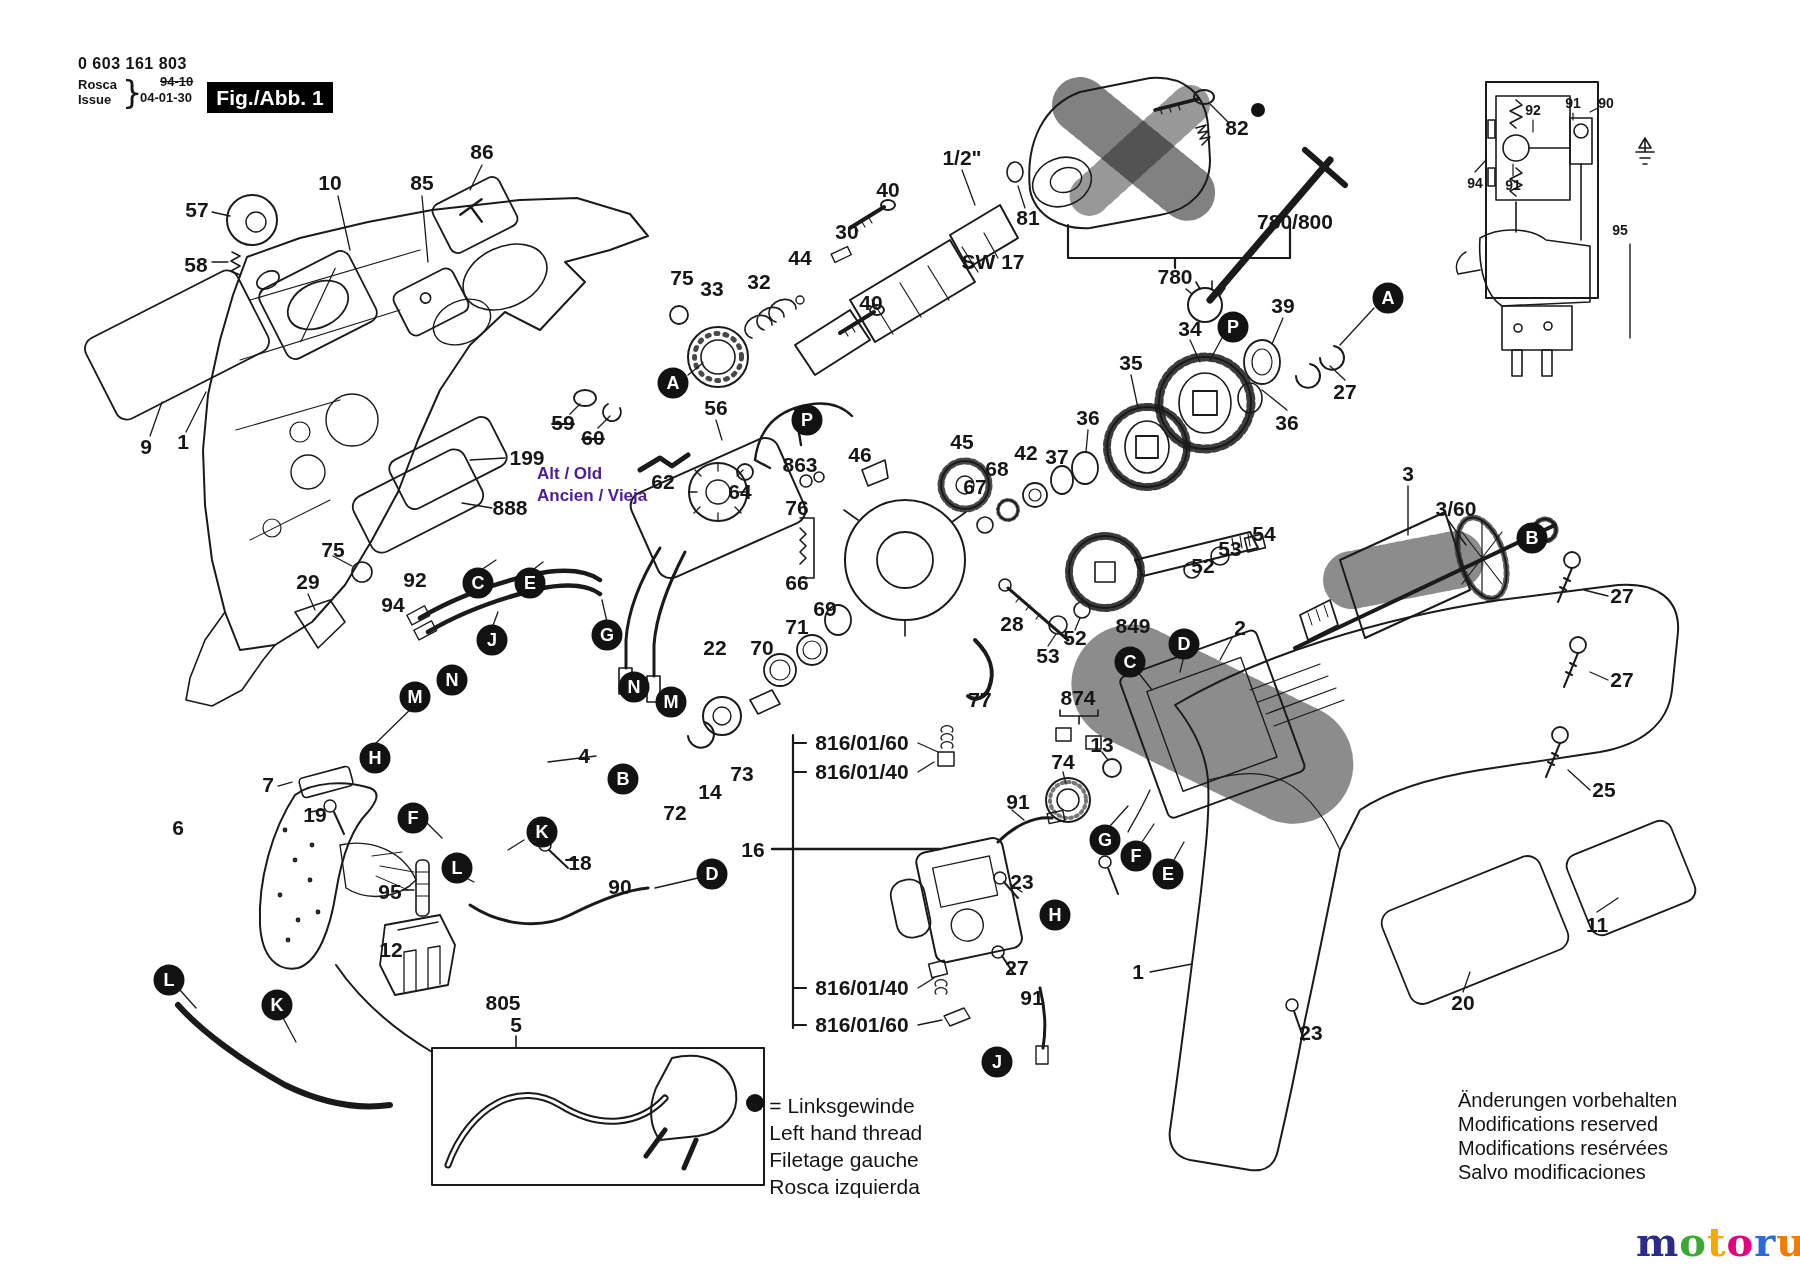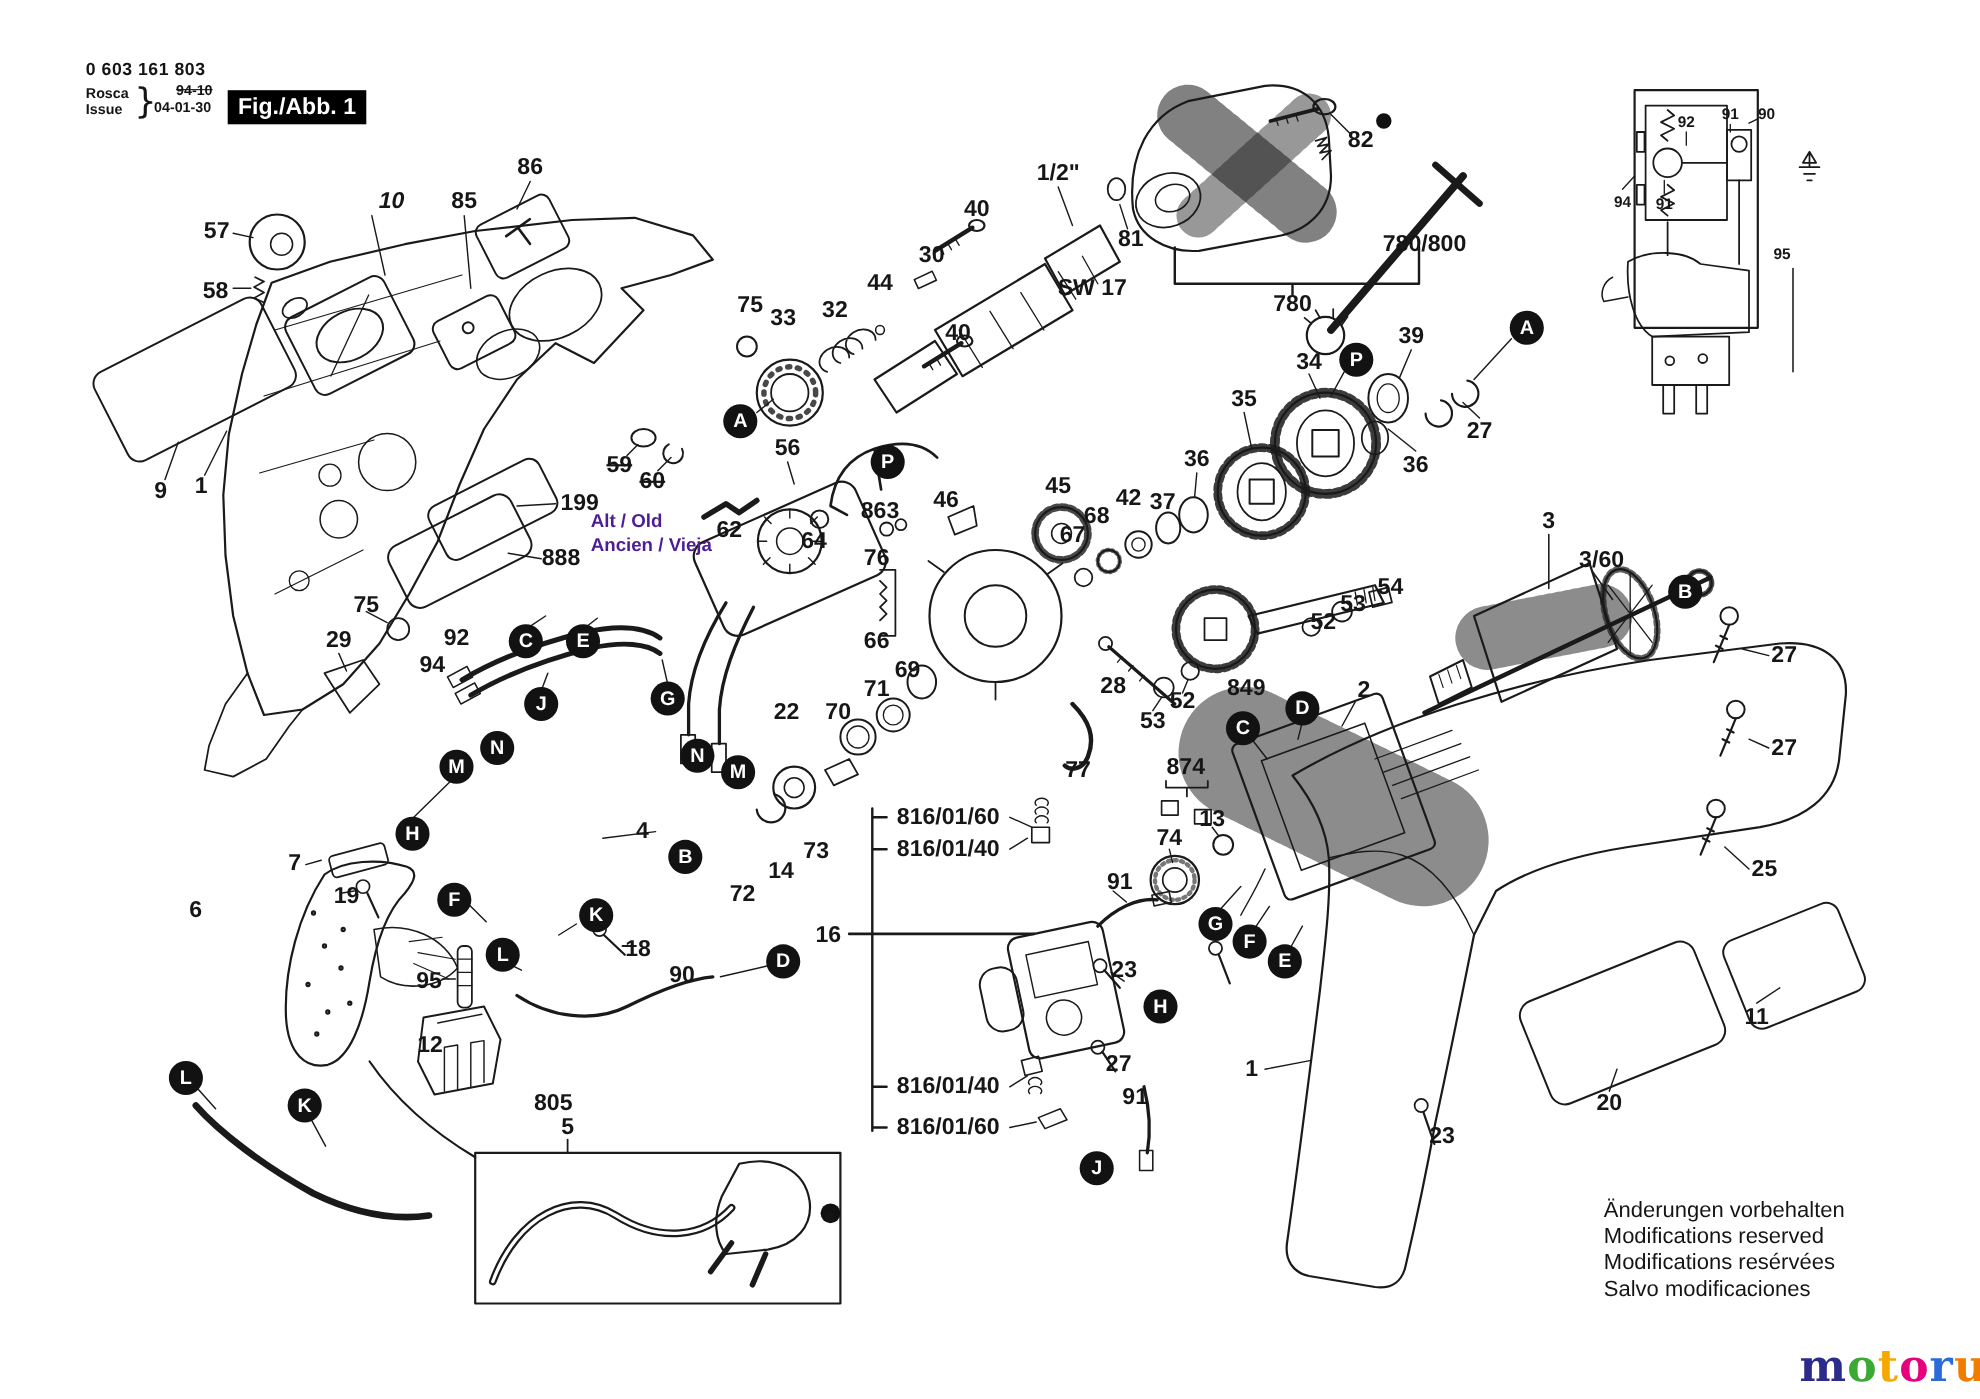--- a/index.html
+++ b/index.html
@@ -363,21 +363,21 @@
       <span class="brace">}</span>
       <span class="val struck" style="top:-3px">94-10</span>
       <span class="val" style="top:13px">04-01-30</span>
     </div>
   </div>
   <div id="fig-box">Fig./Abb. 1</div>
 
   <div class="layer" id="callout-layer">
       <div class="callout" style="left: 197px; top: 210px;">57</div>
       <div class="callout" style="left: 196px; top: 265px;">58</div>
-      <div class="callout" style="left: 356px; top: 183px; font-style: italic;">10</div>
+      <div class="callout" style="left: 330px; top: 183px;">10</div>
       <div class="callout" style="left: 422px; top: 183px;">85</div>
       <div class="callout" style="left: 482px; top: 152px;">86</div>
       <div class="callout" style="left: 146px; top: 447px;">9</div>
       <div class="callout" style="left: 183px; top: 442px;">1</div>
       <div class="callout" style="left: 527px; top: 458px;">199</div>
       <div class="callout" style="left: 510px; top: 508px;">888</div>
       <div class="callout struck" style="left: 563px; top: 423px;">59</div>
       <div class="callout struck" style="left: 593px; top: 438px;">60</div>
       <div class="callout" style="left: 663px; top: 482px;">62</div>
       <div class="callout" style="left: 740px; top: 492px;">64</div>
@@ -497,20 +497,26 @@
       <div class="marker" style="left: 277px; top: 1005px;">K</div>
       <div class="sublabel" style="left: 537px; top: 474px;">Alt / Old</div>
       <div class="sublabel" style="left: 537px; top: 496px;">Ancien / Vieja</div>
       <div class="dot" style="left: 1258px; top: 110px; width: 14px; height: 14px;"></div>
       <div class="dot" style="left: 755px; top: 1103px; width: 18px; height: 18px;"></div>
     </div>
 
   <div id="legend">
     <div class="row">
       <span class="bullet">●</span>
+      <div id="legend-lines">
+          <div>= Linksgewinde</div>
+          <div>Left hand thread</div>
+          <div>Filetage gauche</div>
+          <div>Rosca izquierda</div>
+        </div>
     </div>
   </div>
 
   <div id="footer-notes">
       <div>Änderungen vorbehalten</div>
       <div>Modifications reserved</div>
       <div>Modifications resérvées</div>
       <div>Salvo modificaciones</div>
     </div>
 

